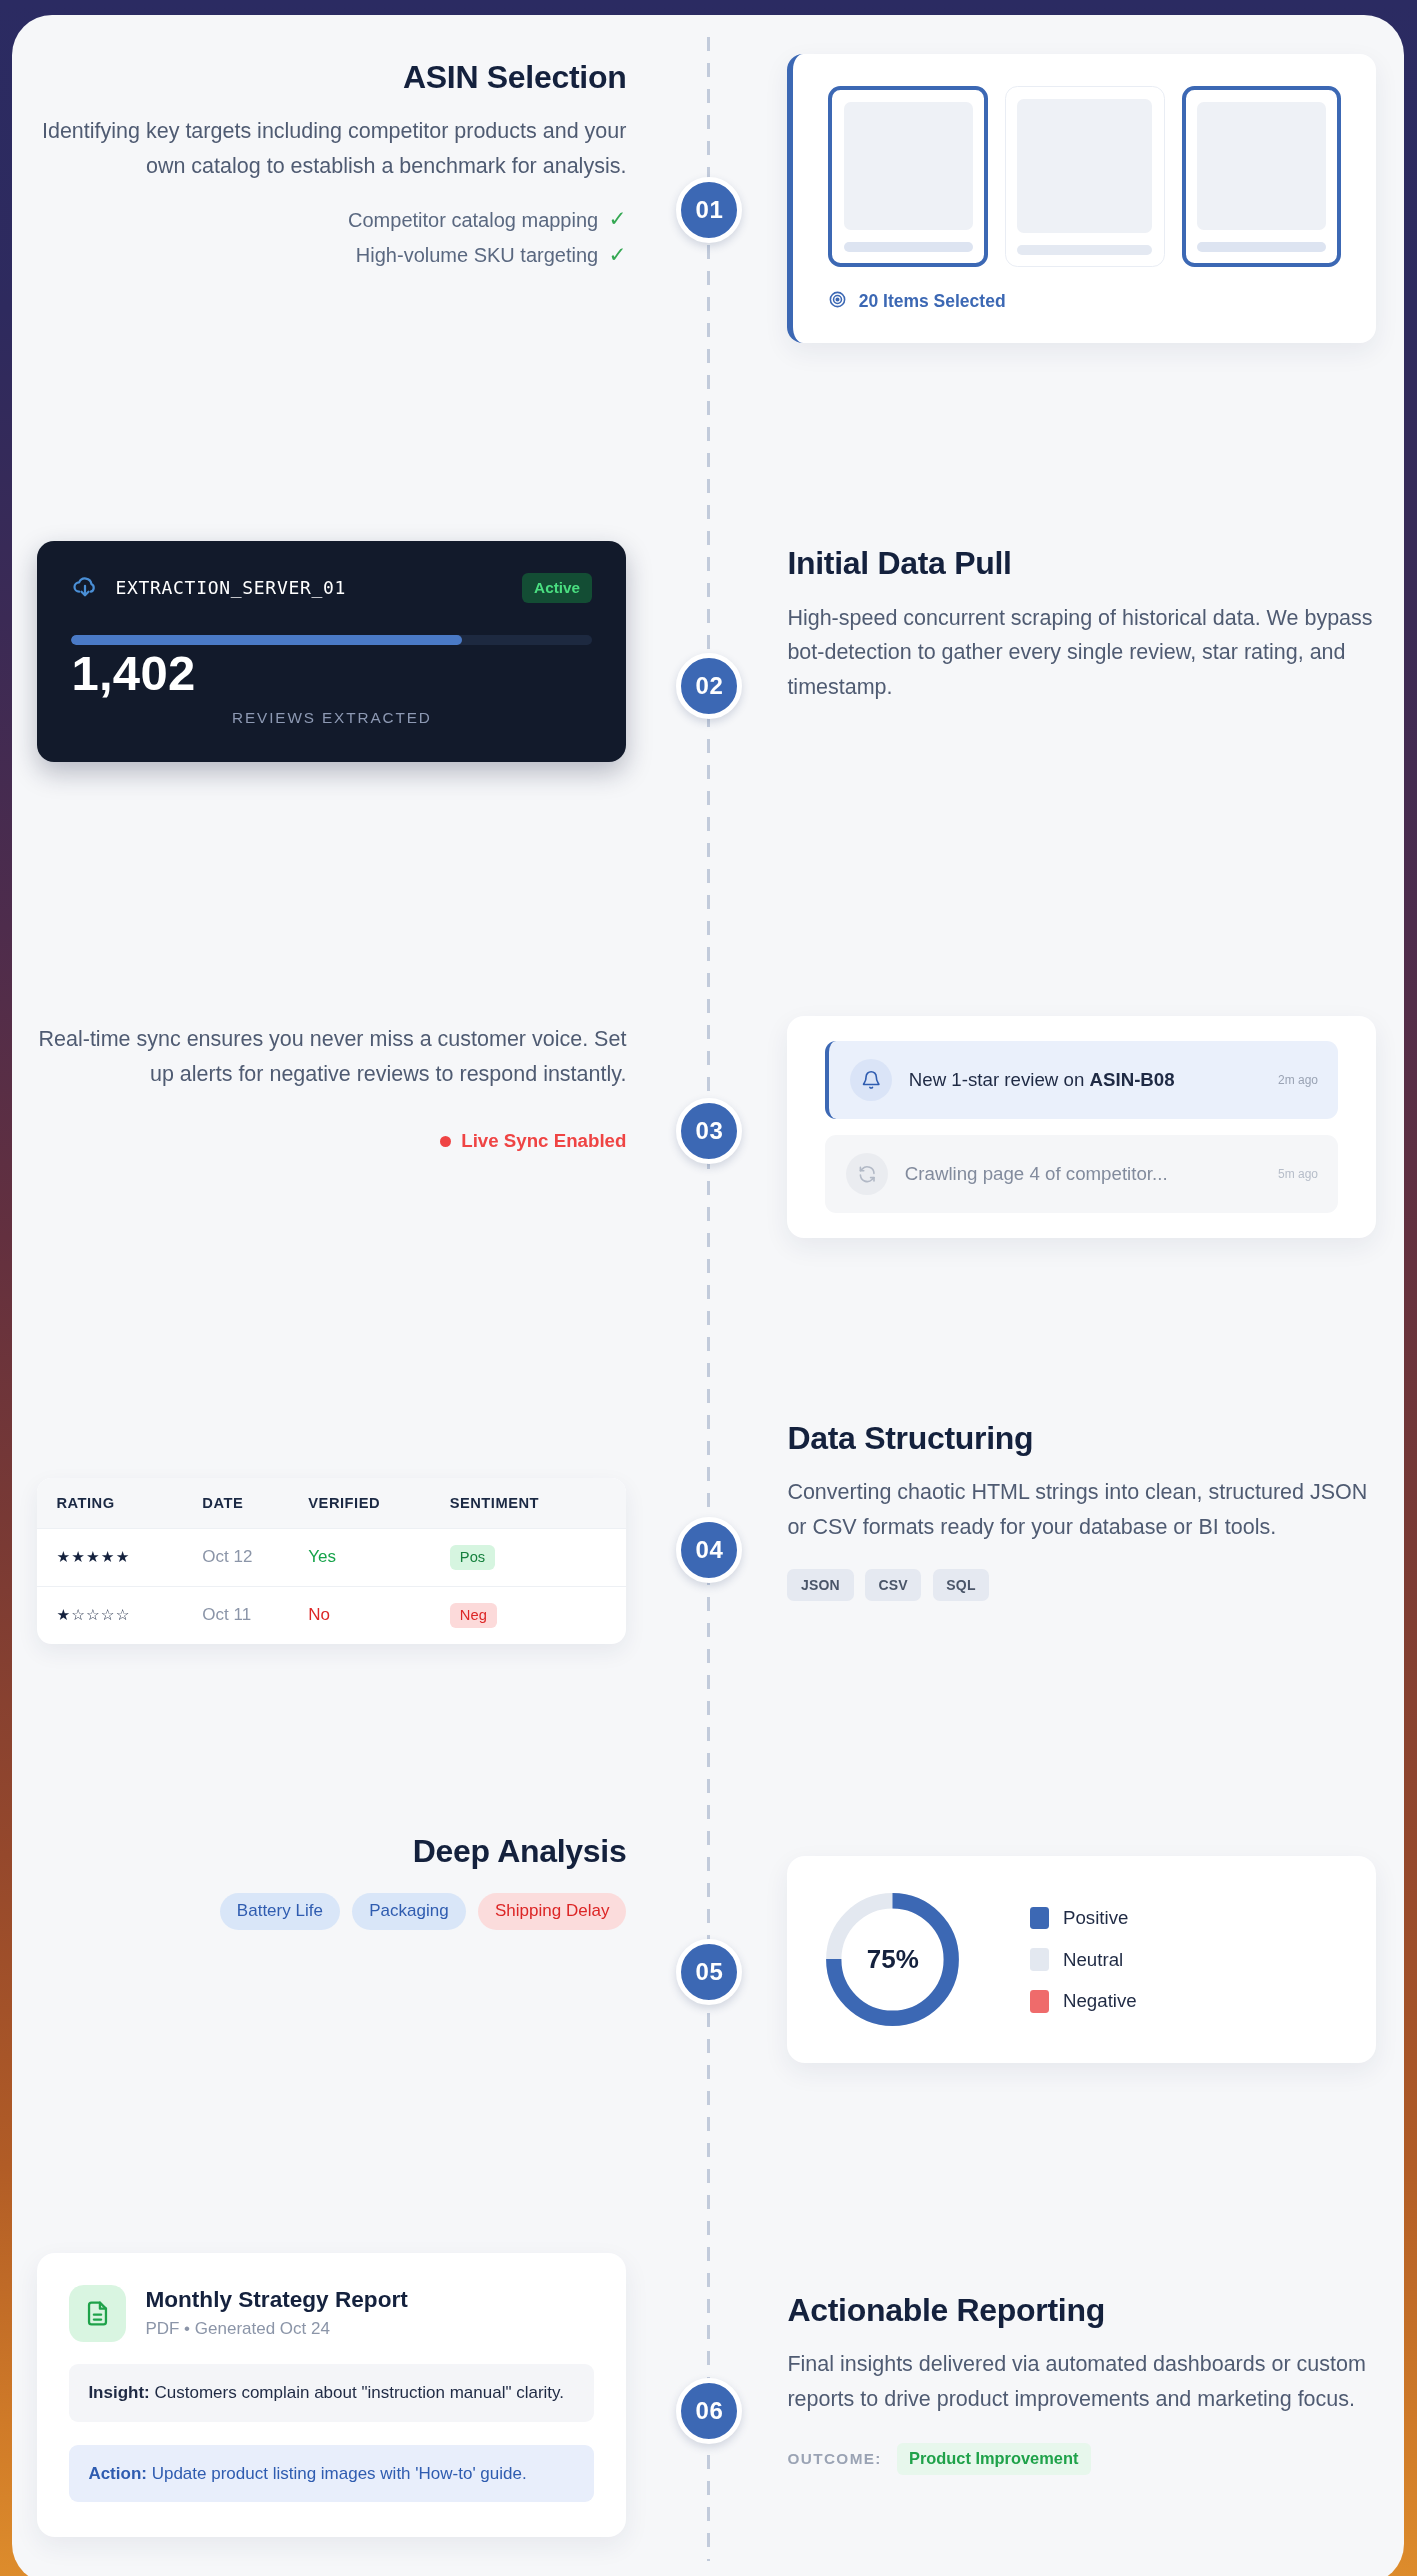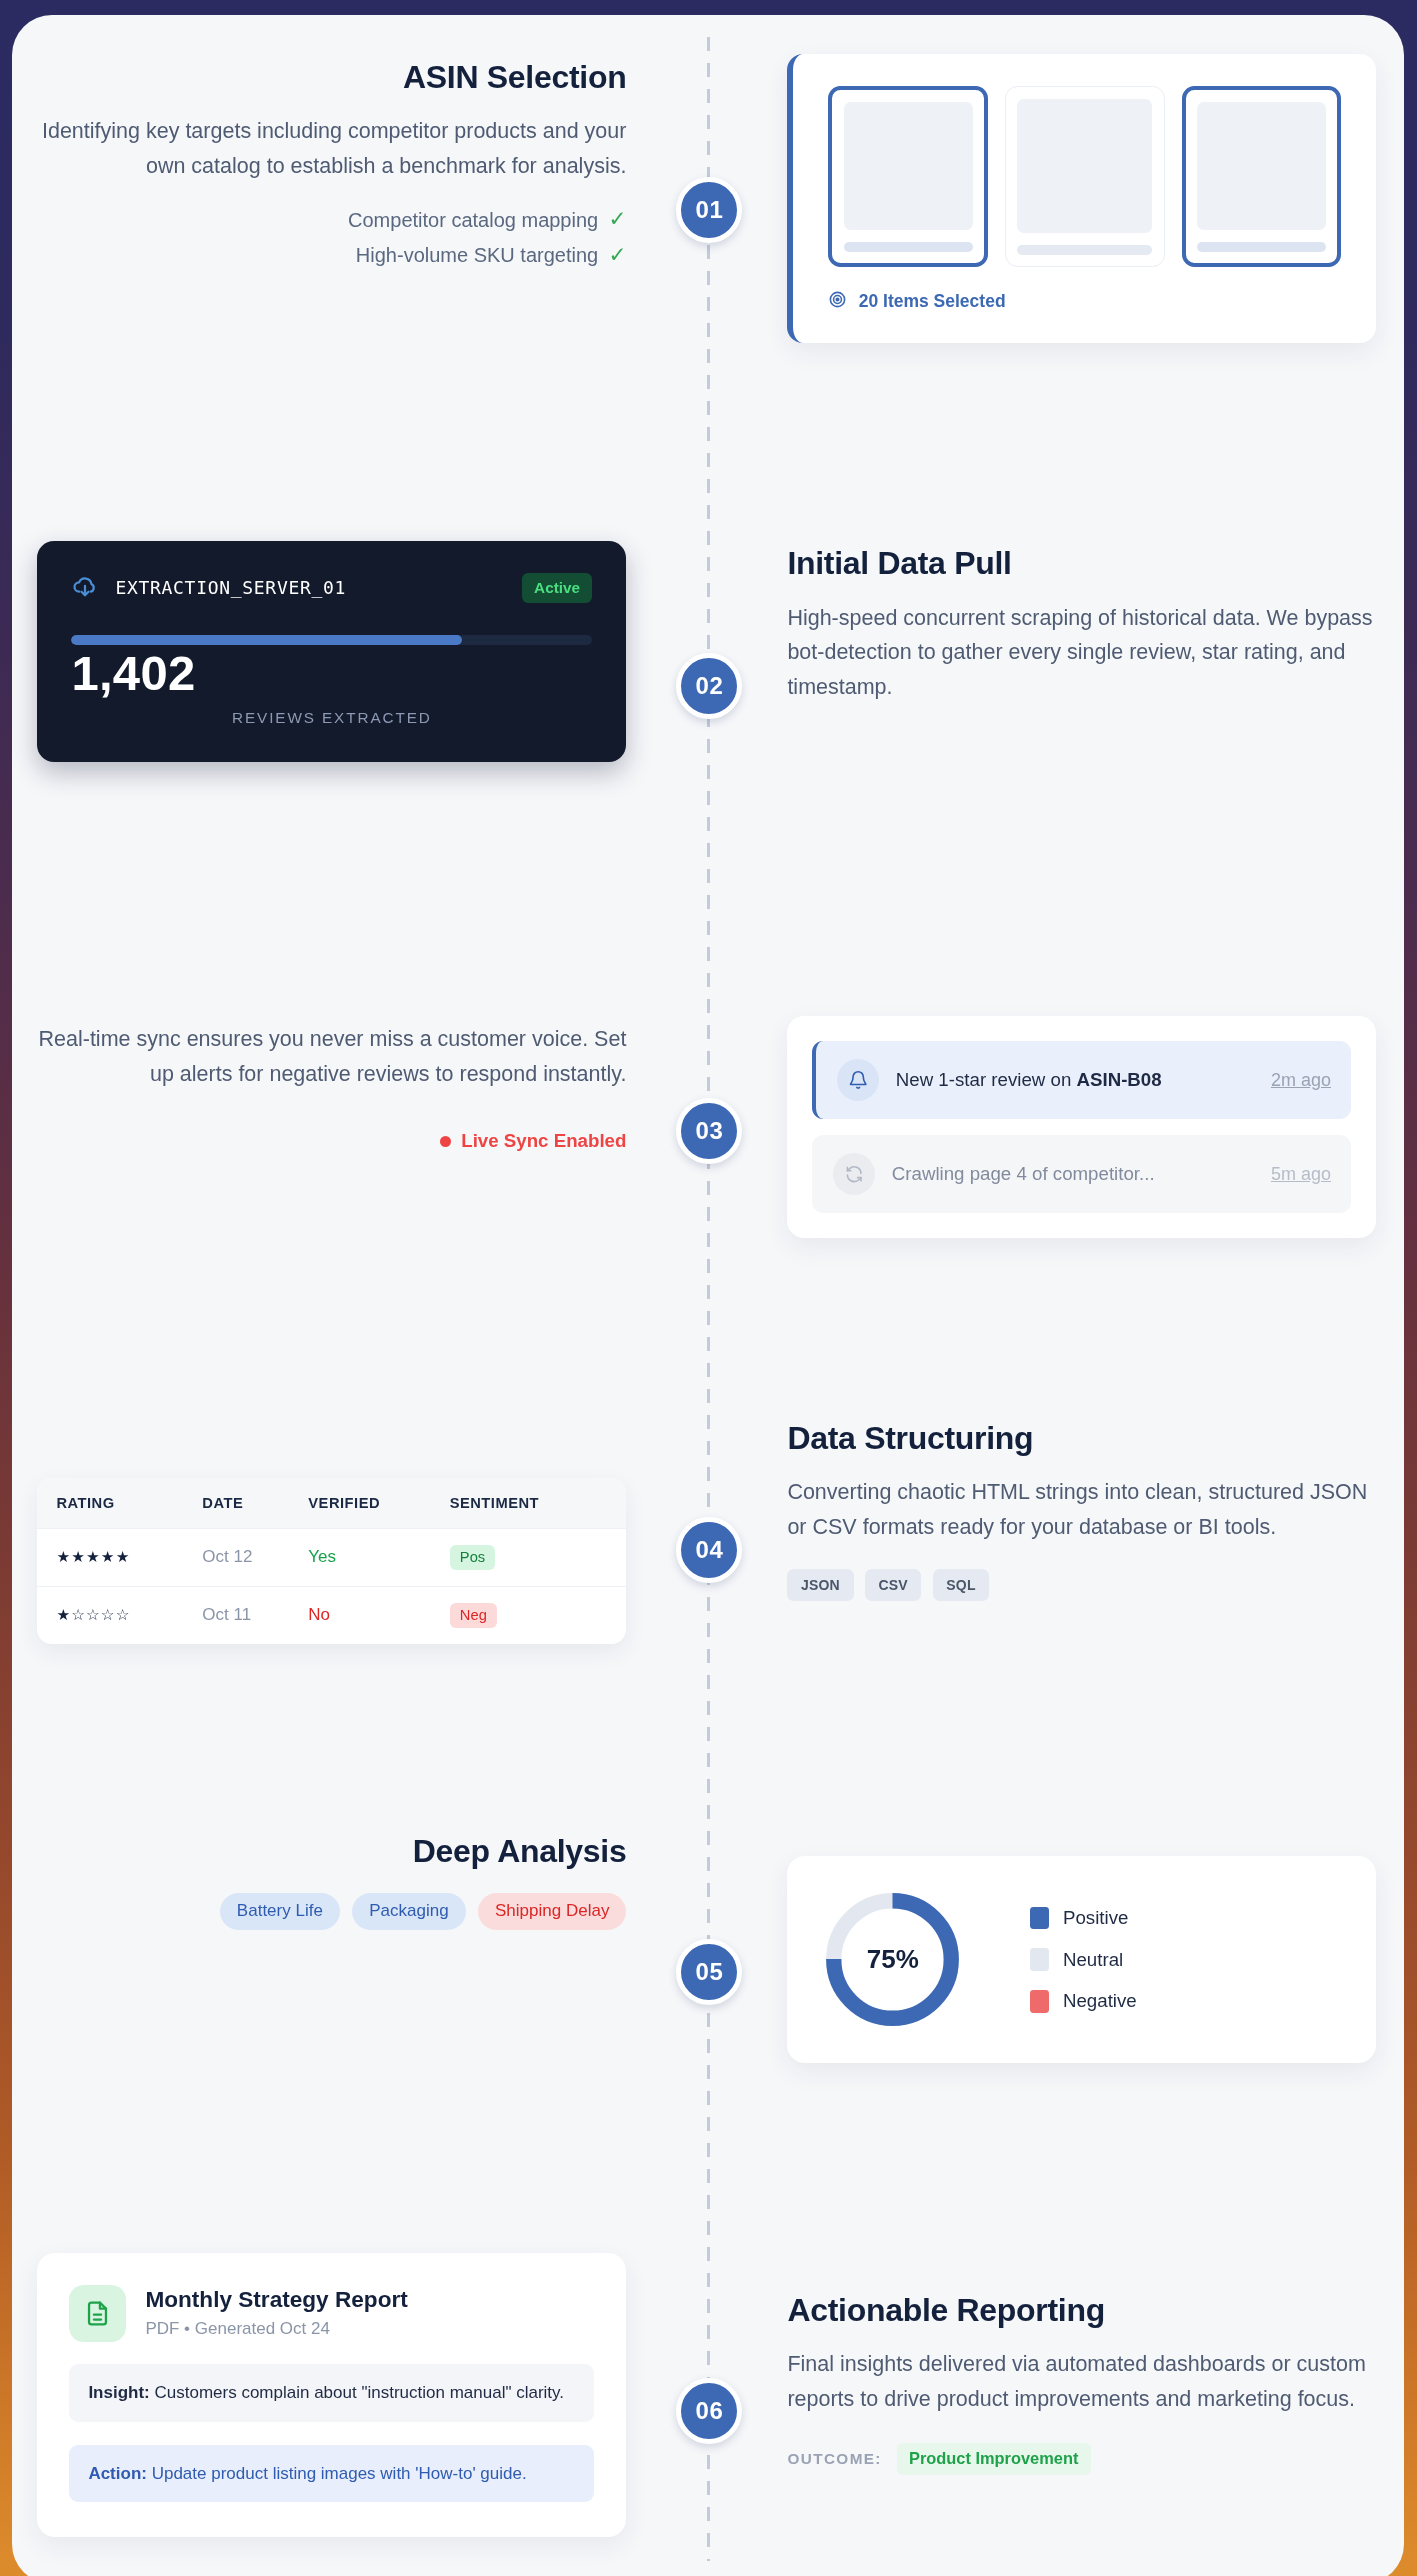--- a/index.html
+++ b/index.html
@@ -206,42 +206,42 @@
   .metric-value { margin-top: 5.7px; font-size: 24px; font-weight: bold; color: #2f5cb0; }
 
   
   .live-sync {
     margin-top: 39px;
     display: flex; align-items: center; justify-content: flex-end; gap: 10.2px;
     color: #ef4444; font-size: 18.7px; font-weight: bold;
   }
   .dot { width: 11.3px; height: 11.3px; border-radius: 50%; background: #ef4444; }
 
-  .alerts-card { padding: 25px 25px; border-radius: 17px; }
+  .alerts-card { padding: 25px 38px; border-radius: 17px; }
   .alert {
     display: flex; align-items: center;
     padding: 18px 20.4px;
     border-radius: 11.3px;
   }
   .alert.primary {
     background: #eaf0fb;
     border-left: 4.5px solid #3c68b4;
   }
   .alert.muted { background: #f5f6f8; margin-top: 16px; }
   .alert-ico {
     width: 42px; height: 42px; border-radius: 50%;
     display: flex; align-items: center; justify-content: center;
     flex: none;
   }
   .alert.primary .alert-ico { background: #dae4f7; color: #2f5cb0; }
   .alert.muted   .alert-ico { background: #eaecf0; color: #b2b9c6; }
   .alert-text { flex: 1; margin-left: 17px; font-size: 18.7px; color: #1f2a44; }
   .alert.muted .alert-text { color: #828b9d; }
   .alert-text b { font-weight: bold; }
-  .alert-time { font-size: 18px; color: #9aa3b4; text-decoration: underline; }
+  .alert-time { font-size: 12px; color: #9aa3b4; }
   .alert.muted .alert-time { color: #b6bdc9; }
 
   
   .table-card { border-radius: 14.7px; overflow: hidden; box-shadow: 0 8px 22.6px rgba(32,45,80,0.07); background:#fff; }
   table.reviews { width: 100%; border-collapse: collapse; }
   table.reviews th {
     text-align: left;
     background: #f6f7f9;
     color: #1b2944;
     font-size: 14.7px;

